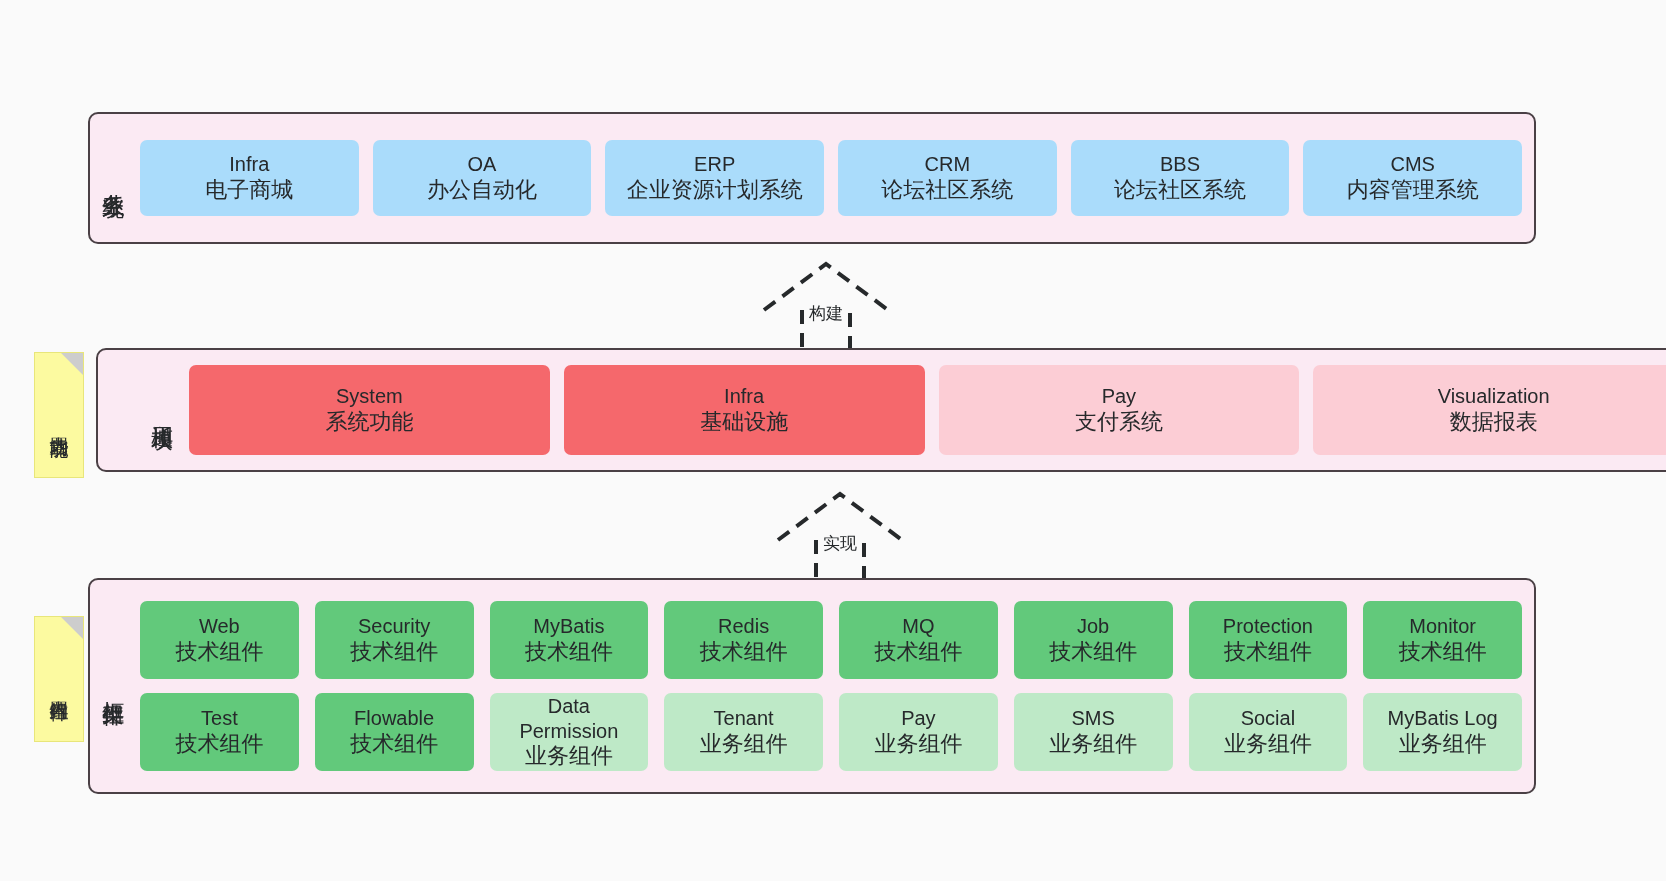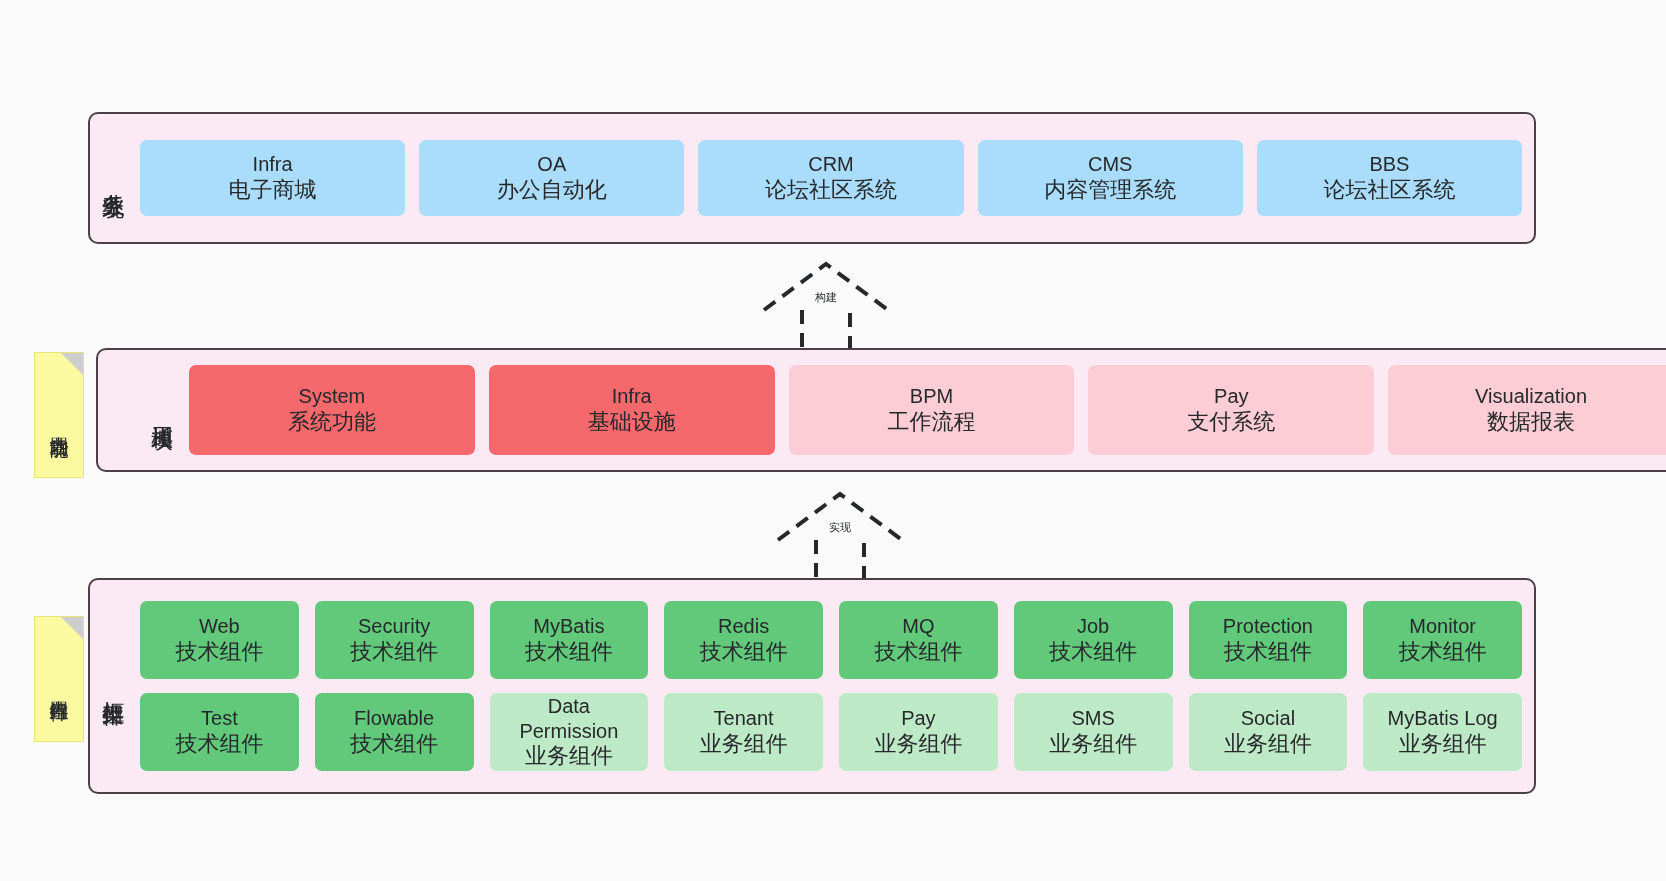--- a/index.html
+++ b/index.html
@@ -117,22 +117,22 @@
   .uml {
     position: absolute;
     width: 160px;
     height: 98px;
   }
   .uml svg { display: block; }
   .uml .caption {
     position: absolute;
     left: 50%;
     transform: translateX(-50%);
-    top: 32px;
-    font-size: 11px;
+    top: 44px;
+    font-size: 17px;
     color: #26292b;
     background: #fafafa;
     padding: 0 3px;
     white-space: nowrap;
   }
 </style>
 </head>
 <body>
 
 <div id="stage">
@@ -144,34 +144,38 @@
       <div class="node biz">
         <span class="t1">Infra</span>
         <span class="t2">电子商城</span>
       </div>
 
       <div class="node biz">
         <span class="t1">OA</span>
         <span class="t2">办公自动化</span>
       </div>
 
+      <div class="node biz">
+        <span class="t1">ERP</span>
+        <span class="t2">企业资源计划系统</span>
+      </div>
 
       <div class="node biz">
         <span class="t1">CRM</span>
         <span class="t2">论坛社区系统</span>
       </div>
 
       <div class="node biz">
+        <span class="t1">BBS</span>
+        <span class="t2">论坛社区系统</span>
+      </div>
+
+      <div class="node biz">
         <span class="t1">CMS</span>
         <span class="t2">内容管理系统</span>
-      </div>
-
-      <div class="node biz">
-        <span class="t1">BBS</span>
-        <span class="t2">论坛社区系统</span>
       </div>
 
     </div>
   </div>
 
   <div class="uml" style="left:746px; top:258px;">
     <svg width="160" height="98" viewBox="0 0 160 98">
       <polyline points="18,52 80,6 142,52" fill="none" stroke="#26292b" stroke-width="4" stroke-dasharray="14 9" stroke-linecap="butt"></polyline>
       <polyline points="56,52 56,94 104,94 104,52" fill="none" stroke="#26292b" stroke-width="4" stroke-dasharray="14 9" stroke-linecap="butt"></polyline>
     </svg>
@@ -190,24 +194,20 @@
       <div class="node mod-s">
         <span class="t1">System</span>
         <span class="t2">系统功能</span>
       </div>
 
       <div class="node mod-s">
         <span class="t1">Infra</span>
         <span class="t2">基础设施</span>
       </div>
 
-      <div class="node mod-w">
-        <span class="t1">BPM</span>
-        <span class="t2">工作流程</span>
-      </div>
 
       <div class="node mod-w">
         <span class="t1">Pay</span>
         <span class="t2">支付系统</span>
       </div>
 
 
       <div class="node mod-w">
         <span class="t1">Visualization</span>
         <span class="t2">数据报表</span>

